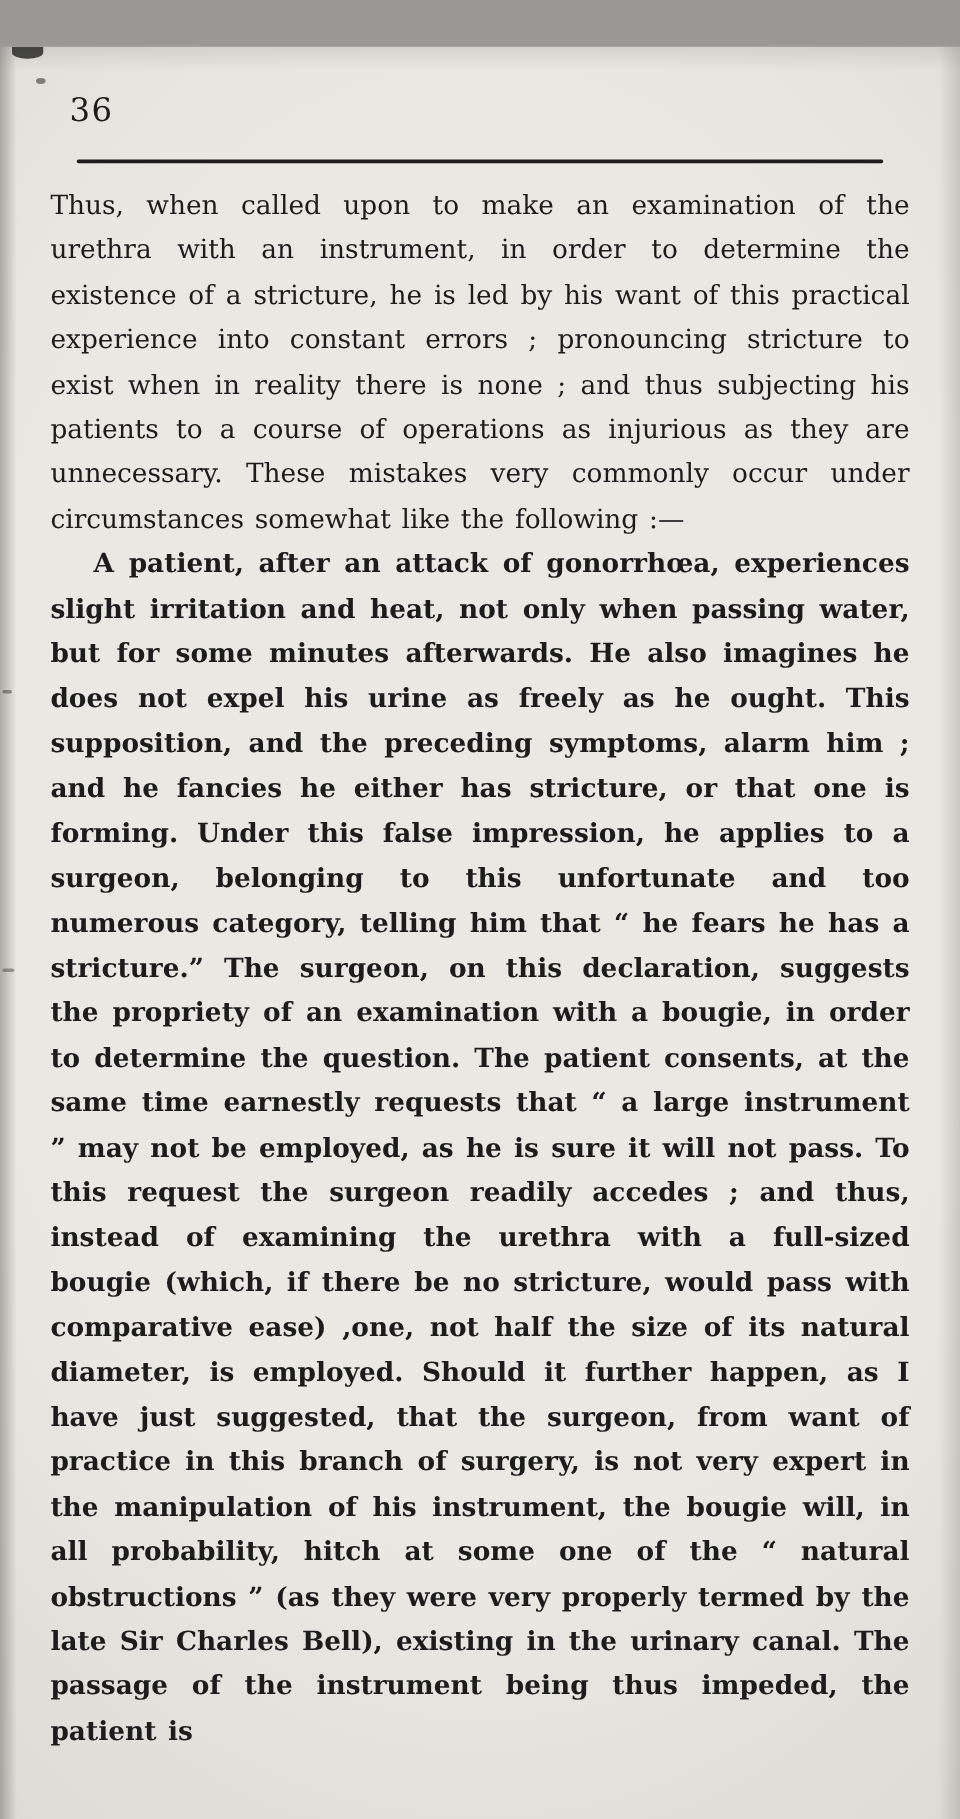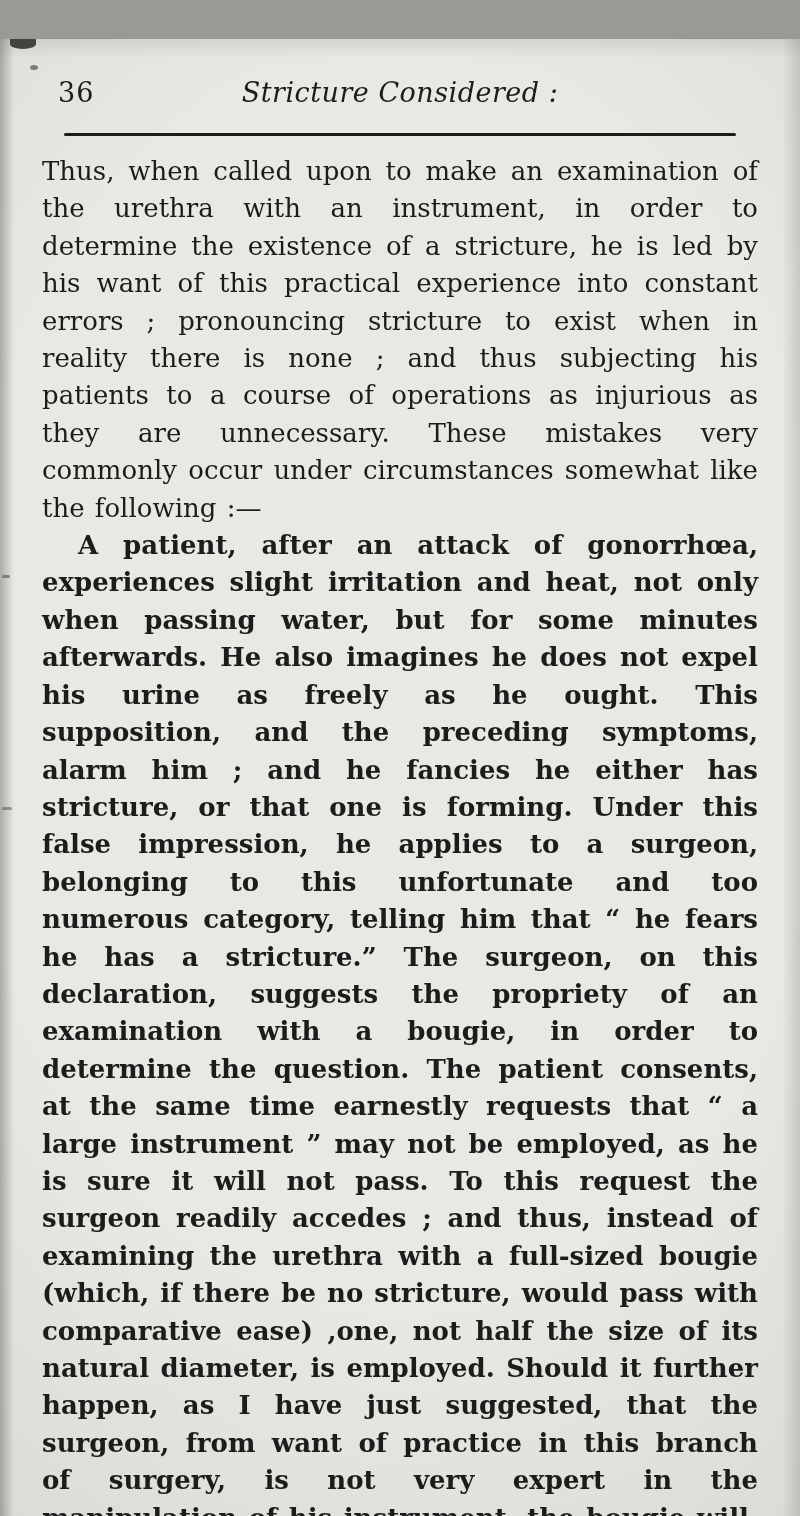--- a/index.html
+++ b/index.html
@@ -87,21 +87,21 @@
   }
 
   .page-body {
     position: absolute;
     left: 42px;
     right: 42px;
     top: 114px;
   }
   .paragraph {
     margin: 0;
-    font-size: 26px;
+    font-size: 22px;
     line-height: 37.4px;
     text-align: justify;
     word-spacing: 2px;
     text-justify: inter-word;
   }
   .paragraph.indented {
     text-indent: 36px;
     font-weight: bold;
   }
 </style>
@@ -112,21 +112,20 @@
 
   <div class="artifact top-left-corner"></div>
   <div class="artifact top-left-spot"></div>
   <div class="artifact left-tick"></div>
   <div class="artifact left-tick-2"></div>
   <div class="artifact bottom-edge"></div>
   <div class="artifact bottom-edge-2"></div>
 
   <header class="page-header">
     <span class="page-number">36</span>
-    <span class="page-title">Stricture Considered :</span>
     <div class="header-rule"></div>
   </header>
 
   <main class="page-body">
     <p class="paragraph">Thus, when called upon to make an examination of the urethra with an instrument, in order to determine the existence of a stricture, he is led by his want of this practical experience into constant errors ; pronouncing stricture to exist when in reality there is none ; and thus subjecting his patients to a course of operations as injurious as they are unnecessary.  These mistakes very commonly occur under circumstances somewhat like the following :—</p>
     <p class="paragraph indented">A patient, after an attack of gonorrhœa, experiences slight irritation and heat, not only when passing water, but for some minutes afterwards.  He also imagines he does not expel his urine as freely as he ought.  This supposition, and the preceding symptoms, alarm him ; and he fancies he either has stricture, or that one is forming.  Under this false impression, he applies to a surgeon, belonging to this unfortunate and too numerous category, telling him that “ he fears he has a stricture.” The surgeon, on this declaration, suggests the propriety of an examination with a bougie, in order to determine the question.  The patient consents, at the same time earnestly requests that “ a large instrument ” may not be employed, as he is sure it will not pass.  To this request the surgeon readily accedes ; and thus, instead of examining the urethra with a full-sized bougie (which, if there be no stricture, would pass with comparative ease) ,one, not half the size of its natural diameter, is employed.  Should it further happen, as I have just suggested, that the surgeon, from want of practice in this branch of surgery, is not very expert in the manipulation of his instrument, the bougie will, in all probability, hitch at some one of the “ natural obstructions ” (as they were very properly termed by the late Sir Charles Bell), existing in the urinary canal.  The passage of the instrument being thus impeded, the patient is</p>
   </main>
 
 </div>
 

